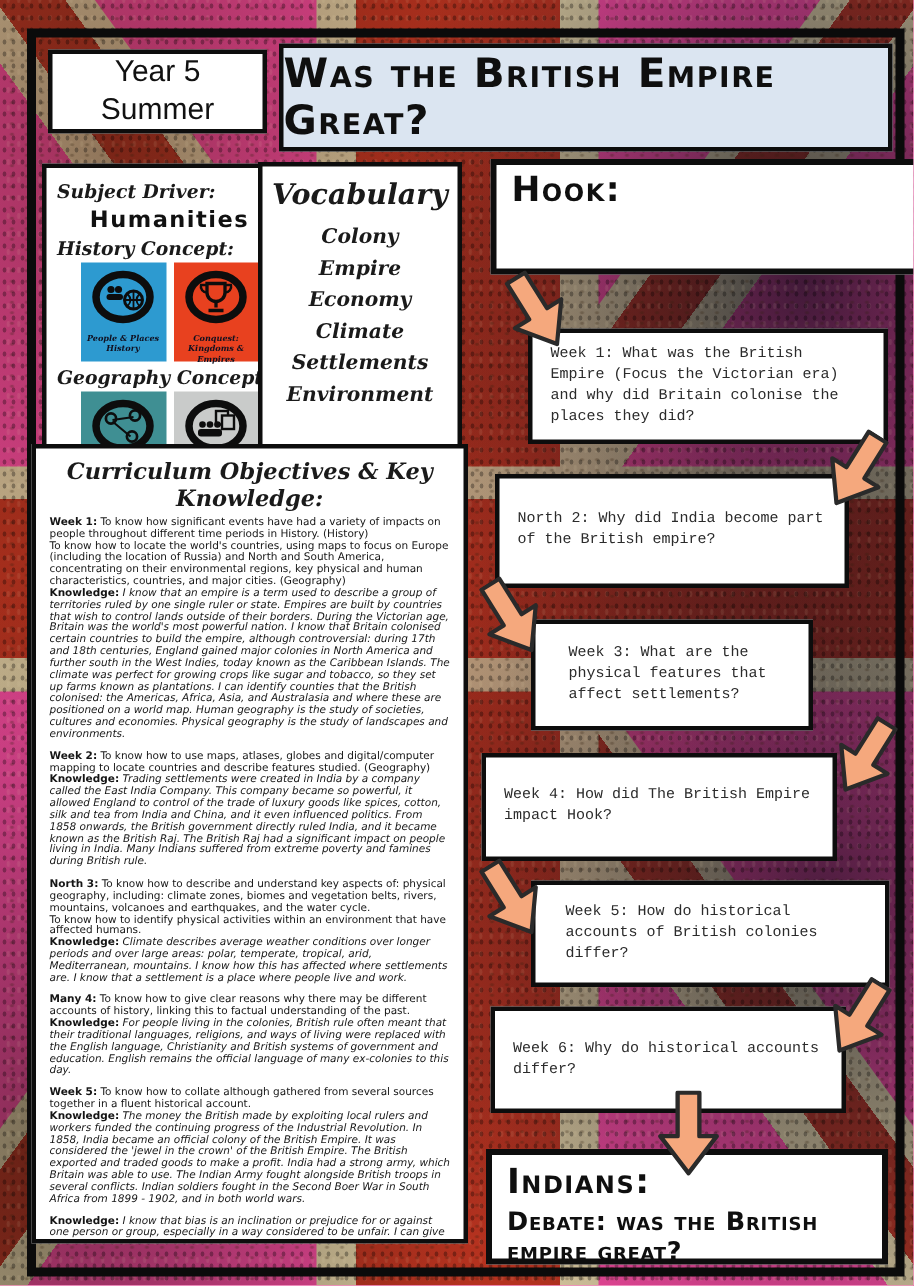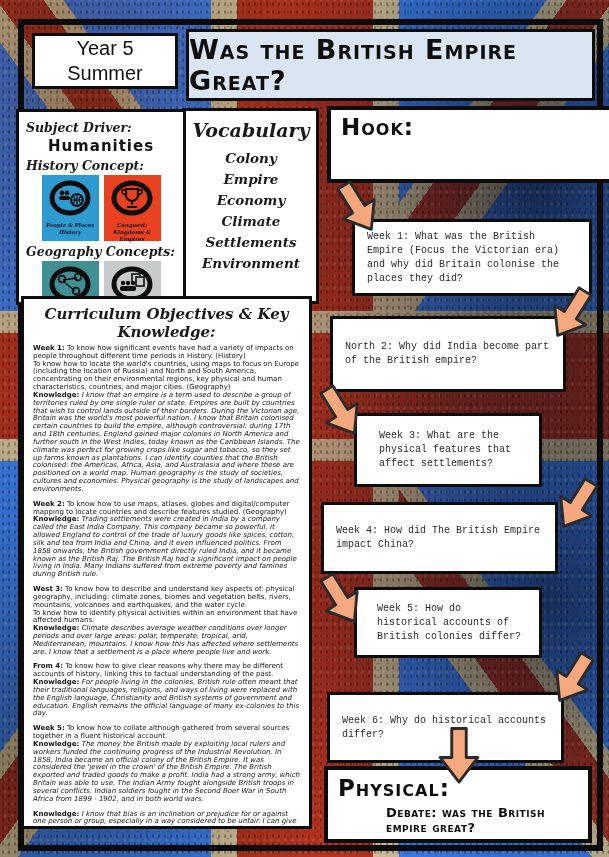--- a/index.html
+++ b/index.html
@@ -1,17 +1,17 @@
 <!DOCTYPE html>
 <html><head>
 <meta charset="utf-8">
 <style>
   html,body{margin:0;padding:0;}
   body{font-family:"Liberation Sans",sans-serif;}
-  .page{position:relative;width:609px;height:857px;overflow:hidden;background:#3b82f6;}
+  .page{position:relative;width:609px;height:857px;overflow:hidden;background:#ec4899;}
 
   
   .bg{position:absolute;inset:0;overflow:hidden;}
   .band{position:absolute;}
   .diag{width:1250px;height:92px;left:50%;top:48%;
     background:linear-gradient(to bottom,#d5c59c 0 16px,#ae3322 16px 54px,#d5c59c 54px 76px,rgba(213,197,156,0) 76px);}
   .diag1{transform:translate(-50%,-50%) rotate(54deg);}
   .diag2{transform:translate(-50%,-50%) rotate(-54deg);}
   .vert{left:50%;top:0;width:188px;height:100%;transform:translateX(-50%);
     background:linear-gradient(to right,#d5c59c 0 26px,#b5321f 26px 162px,#d5c59c 162px 188px);}
@@ -40,45 +40,45 @@
   
   .year-box{left:32px;top:33px;width:146px;height:56px;display:flex;flex-direction:column;align-items:center;justify-content:center;font-size:20px;color:#111;line-height:1.25;}
   .title-box{left:186px;top:29px;width:409px;height:72px;background:#dbe5f1;display:flex;align-items:center;justify-content:center;}
   .fun{font-family:"DejaVu Sans",sans-serif;font-weight:bold;font-variant:small-caps;letter-spacing:1px;color:#0f0f0f;}
   .title-box .fun{font-size:27px;}
 
   
   .script{font-family:"DejaVu Serif",serif;font-style:italic;font-weight:bold;color:#1a1a1a;}
 
   
-  .subject-box{left:16px;top:109px;width:170px;height:196px;padding:6px 5px;}
+  .subject-box{left:28px;top:109px;width:170px;height:196px;padding:6px 5px;}
   .sp-h{font-size:12.5px;margin:2px 0 1px 2px;}
   .sp-driver{font-family:"DejaVu Sans",sans-serif;font-weight:bold;font-size:15px;text-align:center;letter-spacing:1px;margin:2px 0 3px;color:#111;}
   .cards-row{display:flex;justify-content:center;gap:5px;margin:2px 0 3px;}
   .concept-card{width:57px;height:66px;display:flex;flex-direction:column;align-items:center;justify-content:flex-start;padding-top:3px;box-sizing:border-box;}
   .concept-card .lbl{font-size:5.4px;font-weight:bold;text-align:center;line-height:1.25;color:#101020;font-family:"DejaVu Serif",serif;font-style:italic;}
 
   
-  .vocab-box{left:183px;top:108px;width:136px;height:196px;display:flex;flex-direction:column;align-items:center;padding-top:8px;}
+  .vocab-box{left:172px;top:108px;width:136px;height:196px;display:flex;flex-direction:column;align-items:center;padding-top:8px;}
   .vocab-h{font-size:19px;margin-bottom:6px;}
   .vocab-word{font-size:13.5px;margin:2.5px 0;font-family:"DejaVu Serif",serif;font-style:italic;font-weight:bold;color:#1a1a1a;}
 
   
   .hook-box{left:327px;top:106px;width:311px;height:77px;border-width:4px;padding:4px 10px;}
   .hook-box .fun{font-size:23px;}
   .wk{border-width:3px;display:flex;align-items:center;padding:20px 12px;font-family:"Liberation Mono","DejaVu Sans Mono",monospace;font-size:10px;line-height:1.4;color:#2b2b2b;}
   .wk1{left:352px;top:219px;width:240px;height:77px;}
   .wk2{left:330px;top:316px;width:236px;height:76px;}
   .wk3{left:354px;top:413px;width:188px;height:74px;padding-left:22px;}
   .wk4{left:321px;top:502px;width:237px;height:72px;}
-  .wk5{left:354px;top:587px;width:188px;height:71px;padding-left:20px;}
-  .wk6{left:327px;top:692px;width:237px;height:71px;}
+  .wk5{left:354px;top:587px;width:239px;height:71px;padding-left:20px;}
+  .wk6{left:327px;top:671px;width:237px;height:71px;}
   .outcome-box{left:324px;top:766px;width:268px;height:77px;border-width:4px;padding:5px 10px;}
   .outcome-box .o-h{font-size:23px;display:block;}
-  .outcome-box .o-t{font-size:13px;display:block;margin-top:4px;letter-spacing:.5px;margin-left:48px;}
+  .outcome-box .o-t{font-size:17px;display:block;margin-top:4px;letter-spacing:.5px;}
 
   
   .arrow{position:absolute;z-index:5;}
 
   
   .curr-box{left:21px;top:296px;width:291px;height:533px;padding:6px 9px;overflow:hidden;}
   .curr-h{font-size:15px;text-align:center;margin:0 0 4px;}
   .cweek{margin-bottom:7px;}
   .cweek p{margin:0;font-size:7px;line-height:1.12;color:#151515;font-family:"DejaVu Sans",sans-serif;}
   .wlabel{font-weight:bold;}
@@ -199,31 +199,31 @@
   <div class="card wk wk1">
       <span>Week 1: What was the British Empire (Focus the Victorian era) and why did Britain colonise the places they did?</span>
     </div>
   <div class="card wk wk2">
       <span>North 2: Why did India become part of the British empire?</span>
     </div>
   <div class="card wk wk3">
       <span>Week 3: What are the physical features that affect settlements?</span>
     </div>
   <div class="card wk wk4">
-      <span>Week 4: How did The British Empire impact China?</span>
+      <span>Week 4: How did The British Empire impact Hook?</span>
     </div>
   <div class="card wk wk5">
       <span>Week 5: How do historical accounts of British colonies differ?</span>
     </div>
   <div class="card wk wk6">
       <span>Week 6: Why do historical accounts differ?</span>
     </div>
 
   <div class="card outcome-box">
-    <span class="fun o-h">Physical:</span>
+    <span class="fun o-h">Indians:</span>
     <span class="fun o-t">Debate: was the British empire great?</span>
   </div>
 
   <svg class="arrow" style="left:333px;top:180px;transform:rotate(-32deg);" width="50" height="56" viewBox="0 0 60 80">
       <path d="M20 2 L40 2 L40 42 L56 42 L30 76 L4 42 L20 42 Z" fill="#f5a87d" stroke="#2a2a2a" stroke-width="4" stroke-linejoin="round"></path>
     </svg>
   <svg class="arrow" style="left:546px;top:286px;transform:rotate(32deg);" width="50" height="56" viewBox="0 0 60 80">
       <path d="M20 2 L40 2 L40 42 L56 42 L30 76 L4 42 L20 42 Z" fill="#f5a87d" stroke="#2a2a2a" stroke-width="4" stroke-linejoin="round"></path>
     </svg>
   <svg class="arrow" style="left:316px;top:384px;transform:rotate(-32deg);" width="50" height="56" viewBox="0 0 60 80">
@@ -250,27 +250,27 @@
 To know how to locate the world's countries, using maps to focus on Europe (including the location of Russia) and North and South America, concentrating on their environmental regions, key physical and human characteristics, countries, and major cities. (Geography)</span></p>
       <p><span class="wlabel">Knowledge:</span> <span class="knowtext">I know that an empire is a term used to describe a group of territories ruled by one single ruler or state. Empires are built by countries that wish to control lands outside of their borders. During the Victorian age, Britain was the world's most powerful nation. I know that Britain colonised certain countries to build the empire, although controversial: during 17th and 18th centuries, England gained major colonies in North America and further south in the West Indies, today known as the Caribbean Islands. The climate was perfect for growing crops like sugar and tobacco, so they set up farms known as plantations. I can identify counties that the British colonised: the Americas, Africa, Asia, and Australasia and where these are positioned on a world map. Human geography is the study of societies, cultures and economies. Physical geography is the study of landscapes and environments.</span></p>
     </div>
 
     <div class="cweek">
       <p><span class="wlabel">Week 2:</span> <span class="preline">To know how to use maps, atlases, globes and digital/computer mapping to locate countries and describe features studied. (Geography)</span></p>
       <p><span class="wlabel">Knowledge:</span> <span class="knowtext">Trading settlements were created in India by a company called the East India Company. This company became so powerful, it allowed England to control of the trade of luxury goods like spices, cotton, silk and tea from India and China, and it even influenced politics. From 1858 onwards, the British government directly ruled India, and it became known as the British Raj. The British Raj had a significant impact on people living in India. Many Indians suffered from extreme poverty and famines during British rule.</span></p>
     </div>
 
     <div class="cweek">
-      <p><span class="wlabel">West 3:</span> <span class="preline">To know how to describe and understand key aspects of: physical geography, including: climate zones, biomes and vegetation belts, rivers, mountains, volcanoes and earthquakes, and the water cycle.
+      <p><span class="wlabel">North 3:</span> <span class="preline">To know how to describe and understand key aspects of: physical geography, including: climate zones, biomes and vegetation belts, rivers, mountains, volcanoes and earthquakes, and the water cycle.
 To know how to identify physical activities within an environment that have affected humans.</span></p>
       <p><span class="wlabel">Knowledge:</span> <span class="knowtext">Climate describes average weather conditions over longer periods and over large areas: polar, temperate, tropical, arid, Mediterranean, mountains. I know how this has affected where settlements are. I know that a settlement is a place where people live and work.</span></p>
     </div>
 
     <div class="cweek">
-      <p><span class="wlabel">From 4:</span> <span class="preline">To know how to give clear reasons why there may be different accounts of history, linking this to factual understanding of the past.</span></p>
+      <p><span class="wlabel">Many 4:</span> <span class="preline">To know how to give clear reasons why there may be different accounts of history, linking this to factual understanding of the past.</span></p>
       <p><span class="wlabel">Knowledge:</span> <span class="knowtext">For people living in the colonies, British rule often meant that their traditional languages, religions, and ways of living were replaced with the English language, Christianity and British systems of government and education. English remains the official language of many ex-colonies to this day.</span></p>
     </div>
 
     <div class="cweek">
       <p><span class="wlabel">Week 5:</span> <span class="preline">To know how to collate although gathered from several sources together in a fluent historical account.</span></p>
       <p><span class="wlabel">Knowledge:</span> <span class="knowtext">The money the British made by exploiting local rulers and workers funded the continuing progress of the Industrial Revolution. In 1858, India became an official colony of the British Empire. It was considered the 'jewel in the crown' of the British Empire. The British exported and traded goods to make a profit. India had a strong army, which Britain was able to use. The Indian Army fought alongside British troops in several conflicts. Indian soldiers fought in the Second Boer War in South Africa from 1899 - 1902, and in both world wars.</span></p>
     </div>
 
     <div class="cweek">
       <p><span class="wlabel">Knowledge:</span> <span class="knowtext">I know that bias is an inclination or prejudice for or against one person or group, especially in a way considered to be unfair. I can give examples of why there may be different accounts from different people.</span></p>

